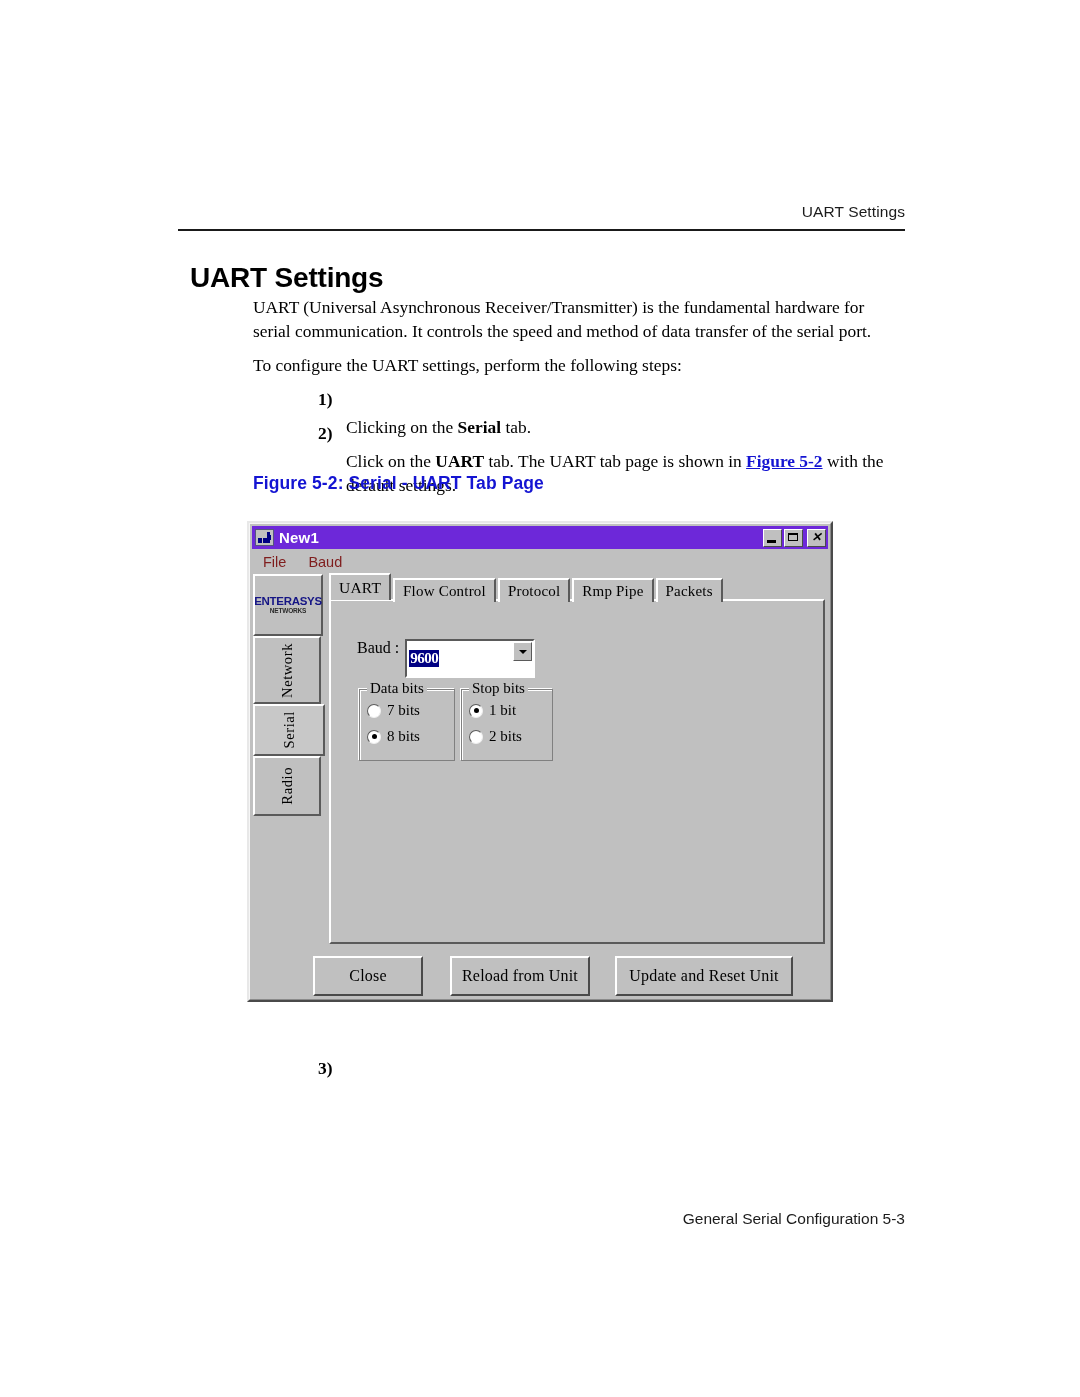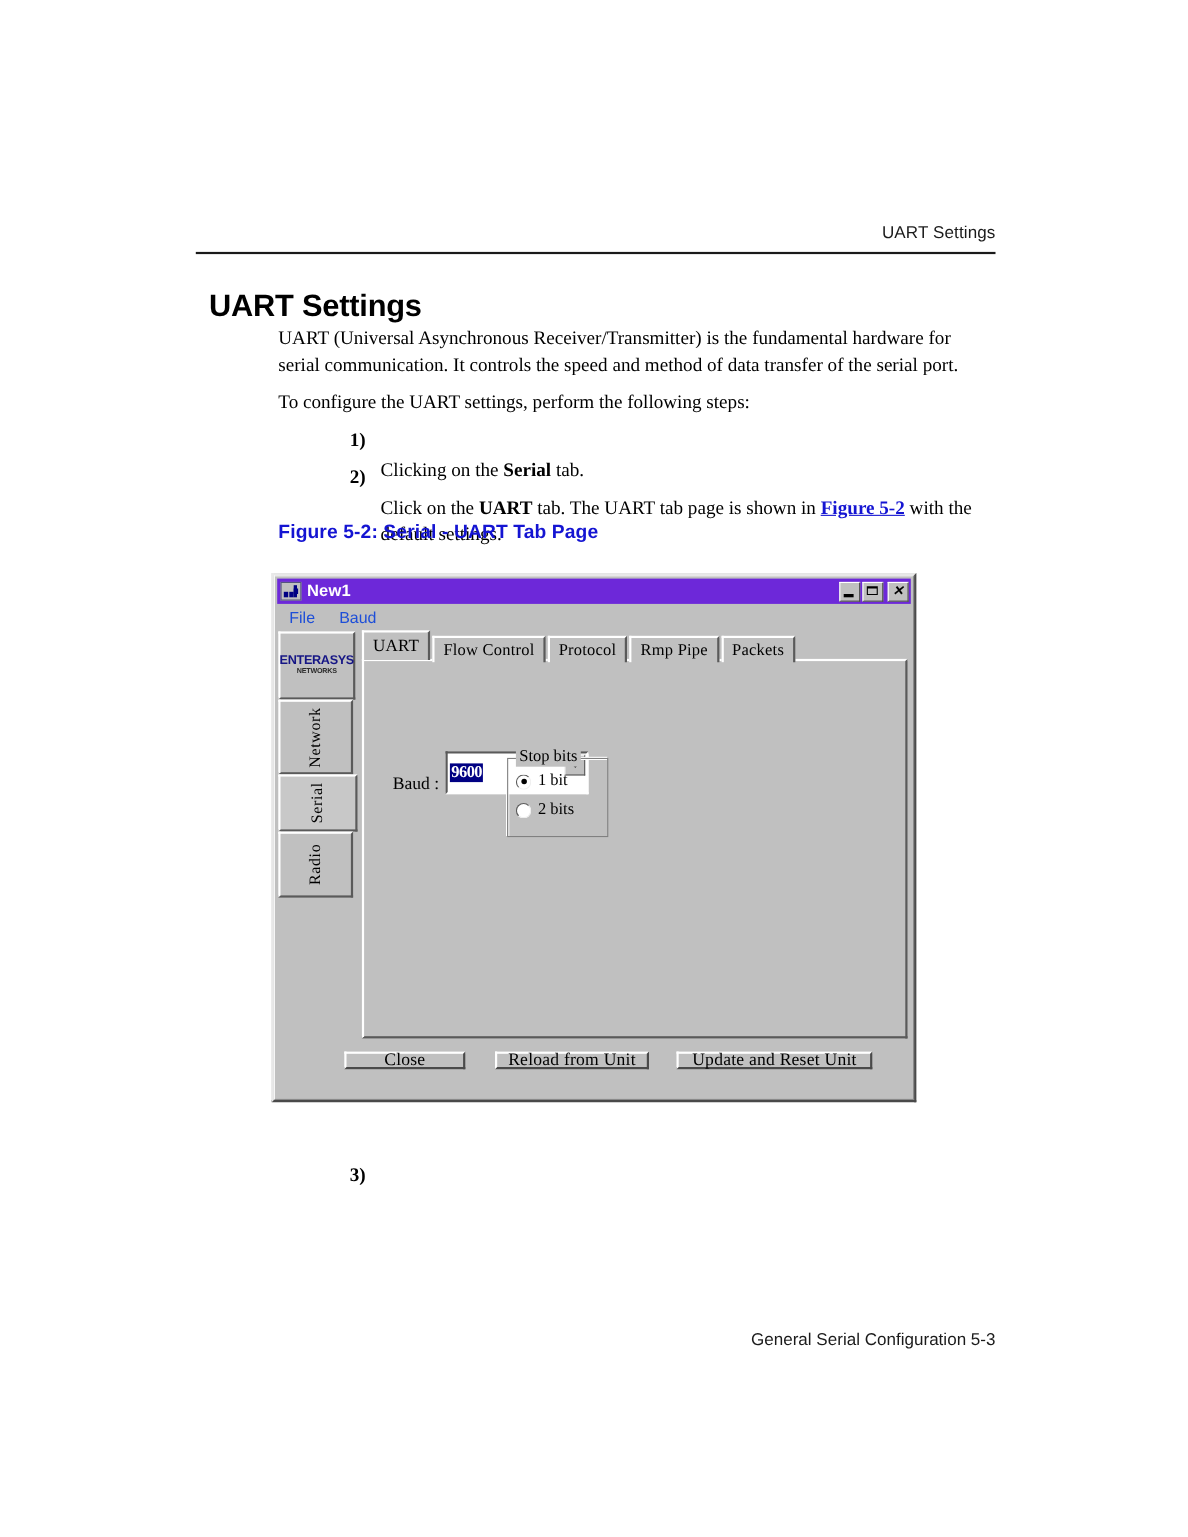--- a/index.html
+++ b/index.html
@@ -232,21 +232,21 @@
     left: 4px;
     top: 28px;
     height: 21px;
     display: flex;
     align-items: center;
     gap: 16px;
     padding-left: 7px;
   }
   .menu-item {
     font-size: 14.5px;
-    color: #1d4ed8;
+    color: #7f1d1d;
     padding: 1px 3px;
   }
 
   
   .win-body {
     position: absolute;
     left: 4px;
     top: 51px;
     right: 4px;
     bottom: 4px;
@@ -370,22 +370,21 @@
     border-bottom: 2px solid #5a5a5a;
     box-sizing: border-box;
   }
 
   
   .baud-row {
     position: absolute;
     left: 26px;
     top: 38px;
     display: flex;
-    align-items: flex-end;
-    margin-top: 44px;
+    align-items: flex-start;
   }
   .baud-label {
     font-family: "Liberation Serif", serif;
     font-size: 16px;
     margin-right: 6px;
   }
   .combo {
     width: 130px;
     height: 39px;
     background: #ffffff;
@@ -496,21 +495,21 @@
   
   .btnrow {
     position: absolute;
     left: 0;
     right: 0;
     top: 382px;
     height: 40px;
   }
   .btn {
     position: absolute;
-    height: 16px;
+    height: 40px;
     background: #c0c0c0;
     border-top: 2px solid #ffffff;
     border-left: 2px solid #ffffff;
     border-right: 2px solid #4a4a4a;
     border-bottom: 2px solid #4a4a4a;
     box-sizing: border-box;
     display: flex;
     align-items: center;
     justify-content: center;
     font-family: "Liberation Serif", serif;
@@ -612,20 +611,31 @@
       <div class="tabpage">
 
         <div class="baud-row">
           <span class="baud-label">Baud :</span>
           <div class="combo">
             <span class="combo-value">9600</span>
             <span class="combo-btn"></span>
           </div>
         </div>
 
+        <div class="gbox" id="gb-data">
+          <span class="gbox-title">Data bits</span>
+          <div class="radio-row r1">
+            <span class="radio"></span>
+            <span>7 bits</span>
+          </div>
+          <div class="radio-row r2">
+            <span class="radio on"></span>
+            <span>8 bits</span>
+          </div>
+        </div>
 
         <div class="gbox" id="gb-stop">
           <span class="gbox-title">Stop bits</span>
           <div class="radio-row r1">
             <span class="radio on"></span>
             <span>1 bit</span>
           </div>
           <div class="radio-row r2">
             <span class="radio"></span>
             <span>2 bits</span>

